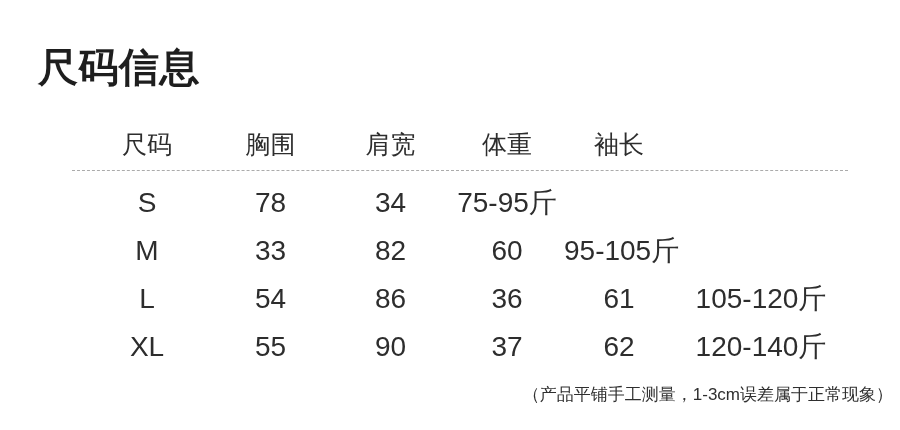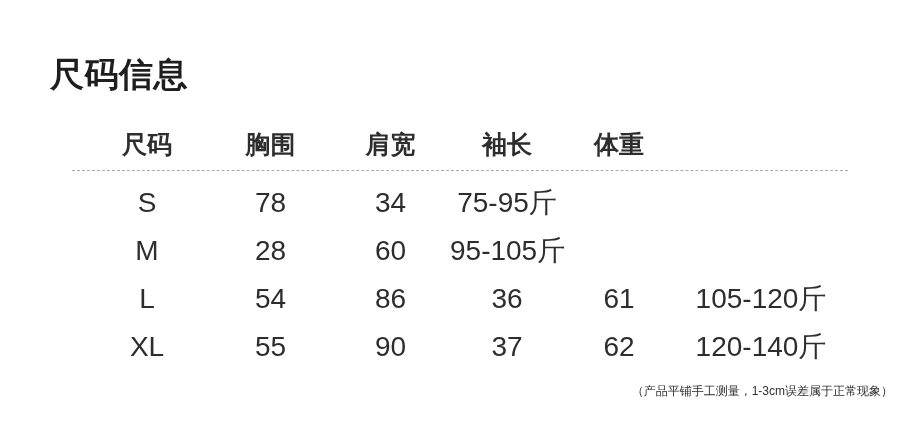--- a/index.html
+++ b/index.html
@@ -12,41 +12,41 @@
     position: relative;
     width: 900px;
     height: 430px;
     background: #ffffff;
     overflow: hidden;
   }
   .title {
     position: absolute;
     left: 38px;
     top: 40px;
-    margin: 12px;
-    font-size: 34px;
+    margin: 0;
+    font-size: 40px;
     font-weight: 600;
     color: #1e1e1e;
     letter-spacing: 0.5px;
   }
   .size-table {
     position: absolute;
     left: 72px;
     top: 118px;
     width: 776px;
   }
   .thead, .tr {
     display: grid;
     grid-template-columns: 138px 121px 119px 114px 110px 174px;
     align-items: center;
   }
   .thead {
     height: 52px;
     font-size: 25px;
-    font-weight: 700;
+    font-weight: 400;
     color: #2d2d2d;
   }
   .divider {
     height: 0;
     border-top: 1.5px dashed #ababab;
   }
   .tbody {
     padding-top: 8px;
   }
   .tr {
@@ -60,56 +60,57 @@
     white-space: nowrap;
   }
   .thead .th:first-child,
   .tr .cell:first-child {
     padding-left: 12px;
   }
   .note {
     position: absolute;
     right: 7px;
     top: 383px;
-    font-size: 12px;
+    font-size: 17px;
     color: #2f2f2f;
     white-space: nowrap;
   }
 </style>
 </head>
 <body>
 
 <div class="canvas">
 
   <h1 class="title">尺码信息</h1>
 
   <div class="size-table">
 
     <div class="thead">
       <div class="th">尺码</div>
       <div class="th">胸围</div>
       <div class="th">肩宽</div>
+      <div class="th">体重</div>
       <div class="th">袖长</div>
-      <div class="th">体重</div>
     </div>
 
     <div class="divider"></div>
 
     <div class="tbody">
 
       <div class="tr">
         <div class="cell">S</div>
         <div class="cell">78</div>
         <div class="cell">34</div>
         <div class="cell">75-95斤</div>
       </div>
 
       <div class="tr">
         <div class="cell">M</div>
-        <div class="cell">28</div>
+        <div class="cell">33</div>
+        <div class="cell">82</div>
         <div class="cell">60</div>
         <div class="cell">95-105斤</div>
       </div>
 
       <div class="tr">
         <div class="cell">L</div>
         <div class="cell">54</div>
         <div class="cell">86</div>
         <div class="cell">36</div>
         <div class="cell">61</div>

